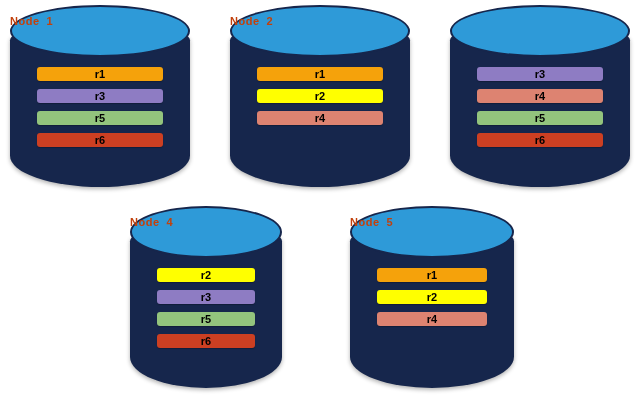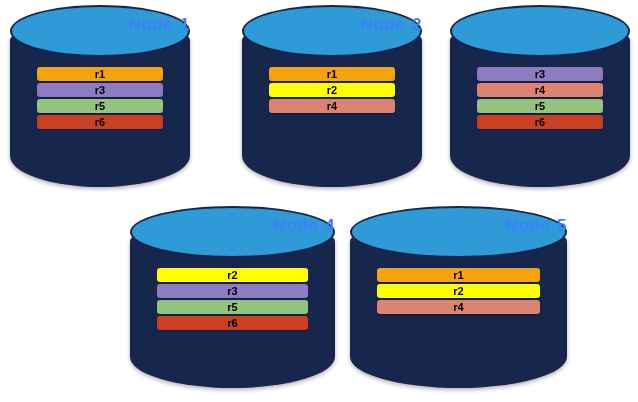--- a/index.html
+++ b/index.html
@@ -21,21 +21,21 @@
     width: 638px;
     height: 402px;
   }
 
   
   .node {
     position: absolute;
     width: 180px;
     height: 182px;
   }
-  .node.row2 { width: 205px; height: 182px; }
+  .node.row2 { width: 152px; height: 182px; }
 
   .cyl-body {
     position: absolute;
     left: 0;
     top: 17px;
     width: 100%;
     height: 165px;
     background: #16264c;
     border-radius: 50% / 11% 11% 19% 19%;
     box-shadow: 0 2px 4px rgba(0,0,0,0.30);
@@ -49,40 +49,40 @@
     background: #2e9ad8;
     border-radius: 50%;
     border: 2px solid #16264c;
     box-sizing: border-box;
   }
   .node-label {
     position: absolute;
     left: 0;
     top: 10px;
     width: 100%;
-    text-align: right;
-    color: #3b82f6;
-    font-size: 17px;
+    text-align: left;
+    color: #c2410c;
+    font-size: 11px;
     font-weight: bold;
     letter-spacing: 0.5px;
     z-index: 4;
     pointer-events: none;
   }
   .node-label .num { margin-left: 7px; }
 
   
   .bars {
     position: absolute;
     left: 27px;
     right: 27px;
     top: 62px;
     z-index: 3;
     display: flex;
     flex-direction: column;
-    gap: 2px;
+    gap: 8px;
   }
   .bar {
     height: 14px;
     border-radius: 3px;
     color: #000000;
     font-size: 11px;
     font-weight: bold;
     line-height: 14px;
     text-align: center;
     box-shadow: 0 1px 1px rgba(0,0,0,0.25);
@@ -100,21 +100,21 @@
       <span>Node</span><span class="num">1</span>
     </div>
     <div class="bars">
       <div class="bar" style="background-color: rgb(245, 162, 11);">r1</div>
       <div class="bar" style="background-color: rgb(142, 124, 195);">r3</div>
       <div class="bar" style="background-color: rgb(147, 196, 125);">r5</div>
       <div class="bar" style="background-color: rgb(204, 63, 34);">r6</div>
     </div>
   </div>
 
-  <div class="node" style="left:230px; top:5px;margin-left:12px;">
+  <div class="node" style="left:230px; top:5px;">
     <div class="cyl-body"></div>
     <div class="cyl-top"></div>
     <div class="node-label">
       <span>Node</span><span class="num">2</span>
     </div>
     <div class="bars">
       <div class="bar" style="background-color: rgb(245, 162, 11);">r1</div>
       <div class="bar" style="background-color: rgb(255, 255, 0);">r2</div>
       <div class="bar" style="background-color: rgb(221, 131, 113);">r4</div>
     </div>

